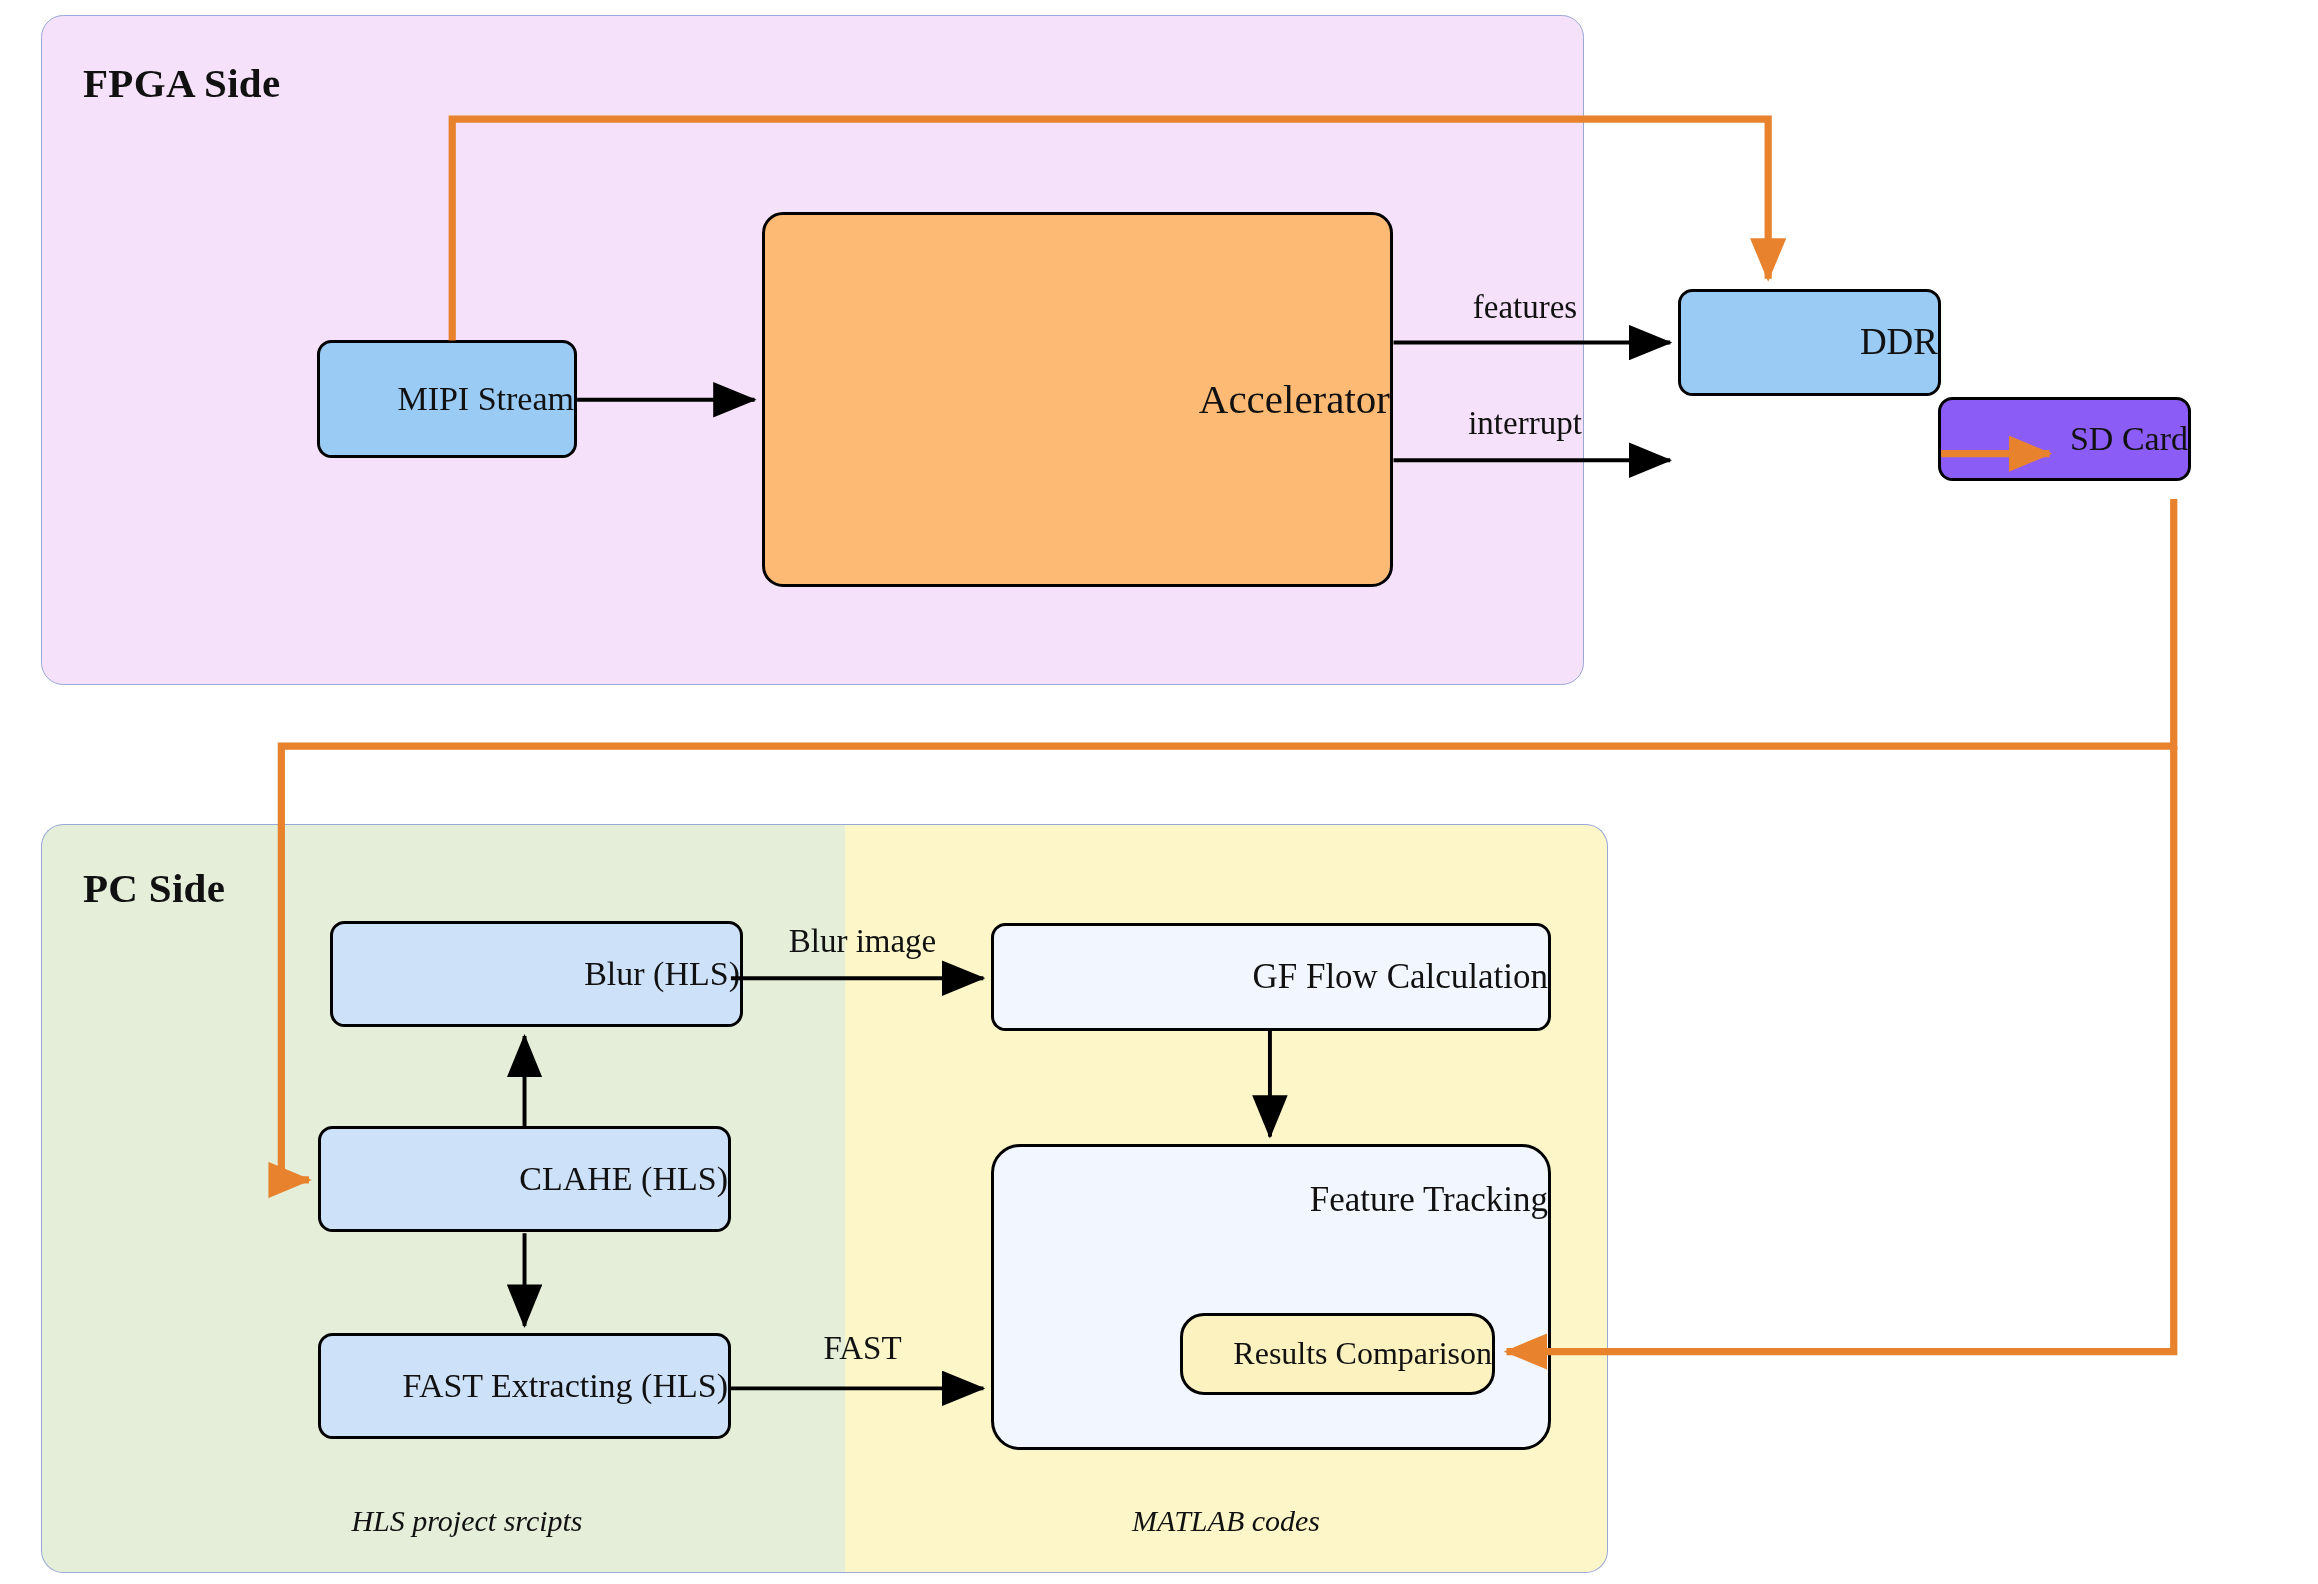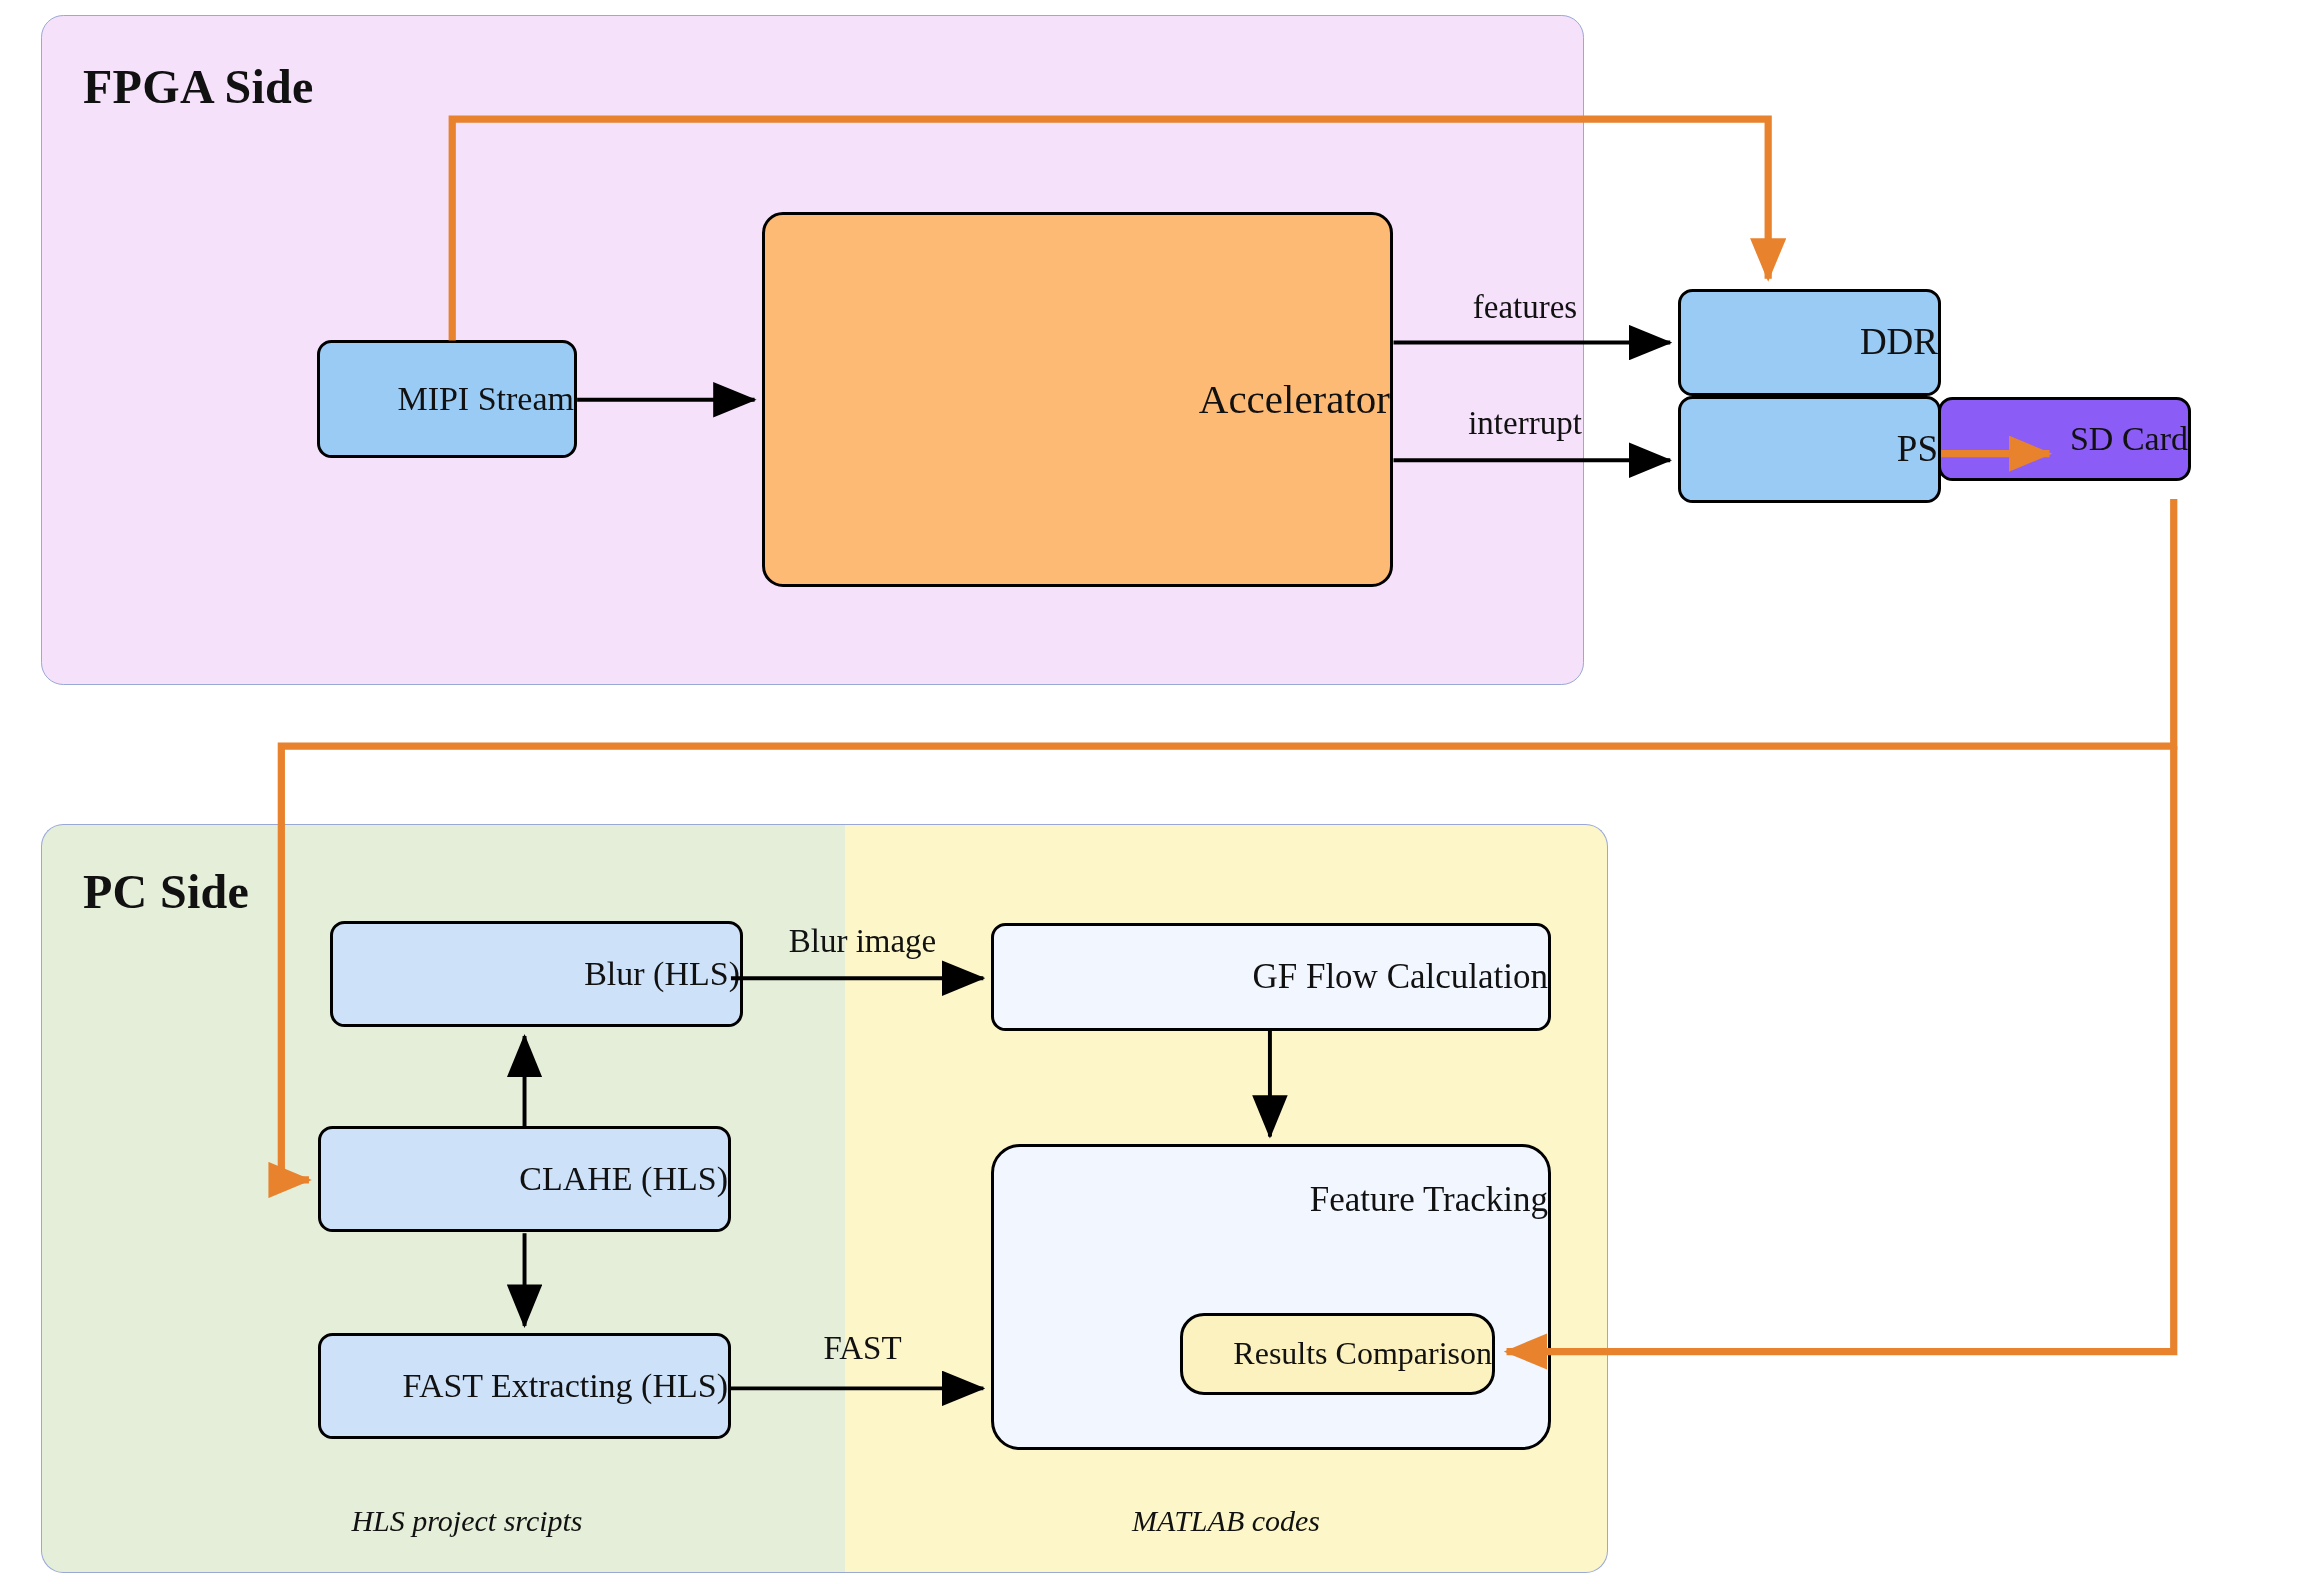--- a/index.html
+++ b/index.html
@@ -1,20 +1,20 @@
 <!DOCTYPE html>
 <html style="font-size:10.5px"><head>
 <meta charset="utf-8">
 <style>
   html,body{margin:0;padding:0;background:#ffffff;}
   body{font-family:"Liberation Serif",serif;}
   #stage{position:relative;width:2319px;height:1585px;background:#fff;overflow:hidden;}
 
   .panel{position:absolute;border-radius:22.3px;}
-  .panel-title{position:absolute;font-weight:bold;font-size:48px;color:#111;letter-spacing:0.3px;}
+  .panel-title{position:absolute;font-weight:bold;font-size:41px;color:#111;letter-spacing:0.3px;}
   .panel-caption{position:absolute;font-style:italic;font-size:30px;color:#111;text-align:center;}
 
   .node{position:absolute;box-sizing:border-box;border:3.3px solid #000;border-radius:14.5px;
         display:flex;align-items:center;justify-content:flex-end;text-align:center;color:#111;}
   .node span{display:block;line-height:1.1;}
 
   .edge-label{position:absolute;font-size:33px;color:#111;white-space:nowrap;text-align:center;}
 
   svg#wires{position:absolute;left:0;top:0;width:2319px;height:1585px;pointer-events:none;}
 </style>
@@ -40,23 +40,20 @@
   </div>
 
   <div class="node" style="left:762px;top:212px;width:631px;height:375px;background:#fdba74;border-radius:21px;">
     <span style="font-size:41px;">Accelerator</span>
   </div>
 
   <div class="node" style="left:1678px;top:289px;width:263px;height:107px;background:#9acbf5;">
     <span style="font-size:37px;">DDR</span>
   </div>
 
-  <div class="node" style="left:1678px;top:396px;width:263px;height:107px;background:#9acbf5;">
-    <span style="font-size:37px;">PS</span>
-  </div>
 
   <div class="node" style="left:1938px;top:397px;width:253px;height:84px;background:#8b5cf6;">
     <span style="font-size:34px;">SD Card</span>
   </div>
 
   <div class="edge-label" style="left:1433px;top:289px;width:184px;">features</div>
   <div class="edge-label" style="left:1433px;top:405px;width:184px;">interrupt</div>
 
   <div class="node" style="left:318px;top:921px;width:413px;height:106px;background:#cde1f9;margin-left:12px;">
     <span style="font-size:34px;">Blur (HLS)</span>

